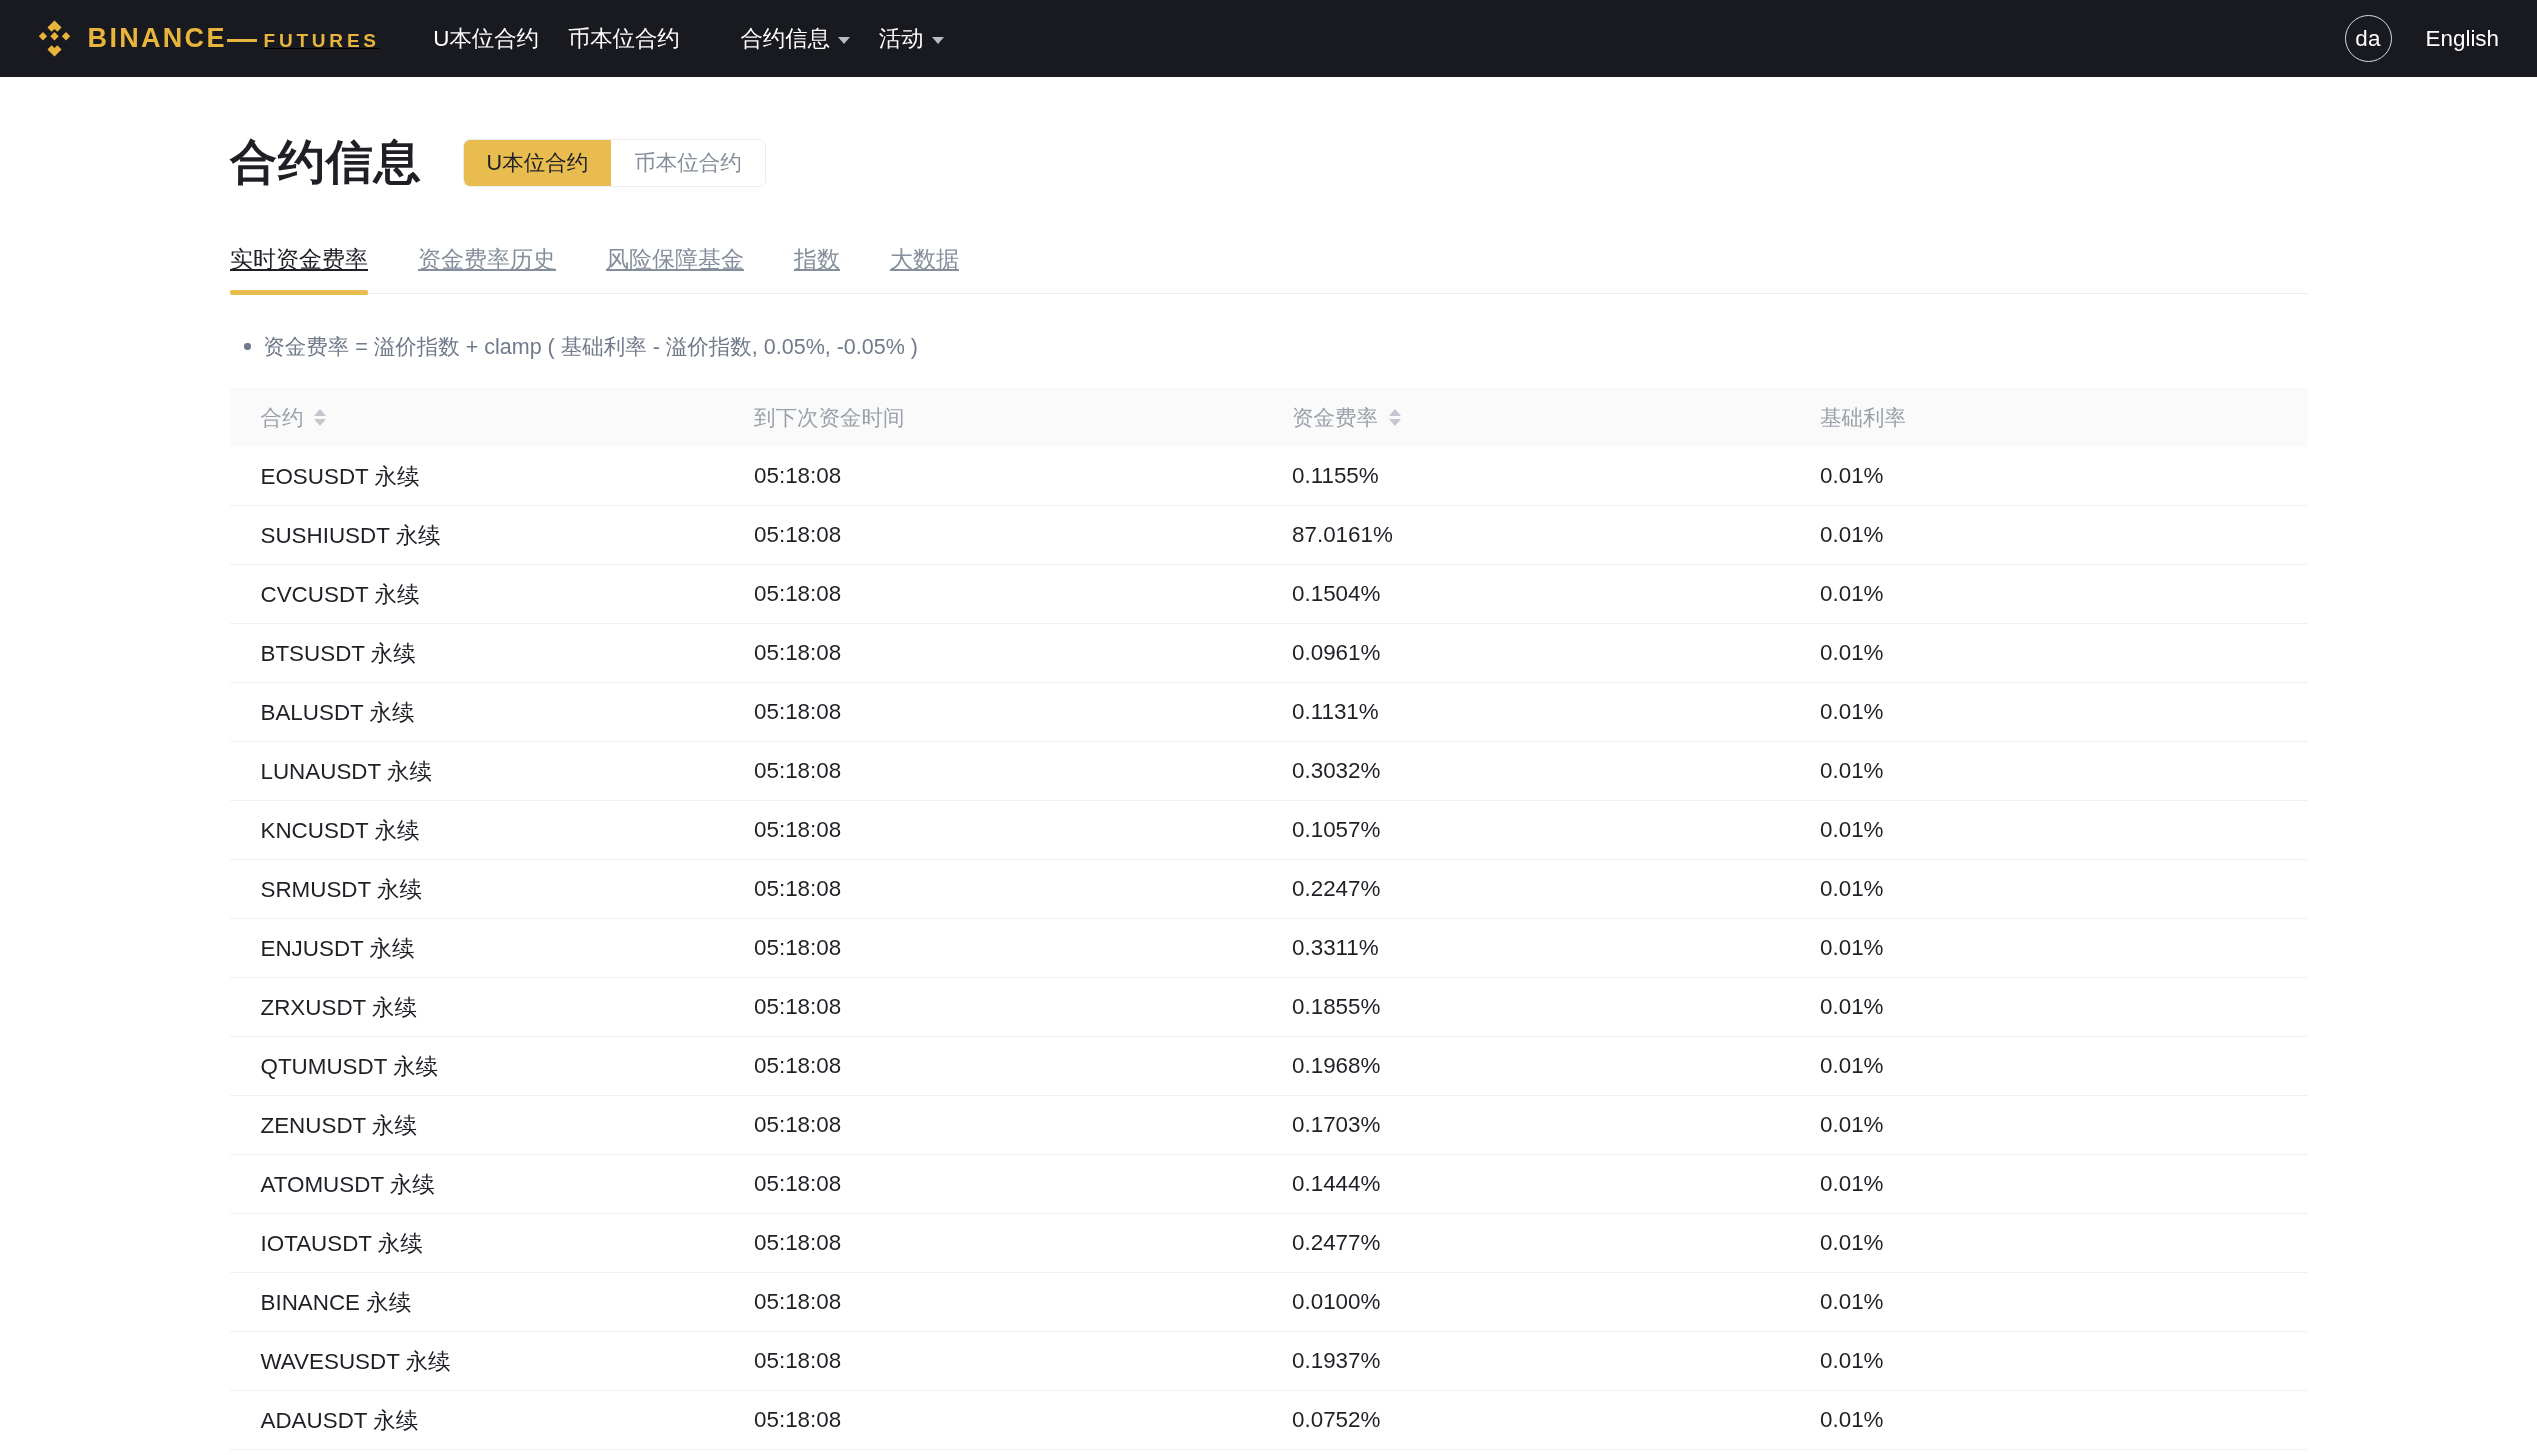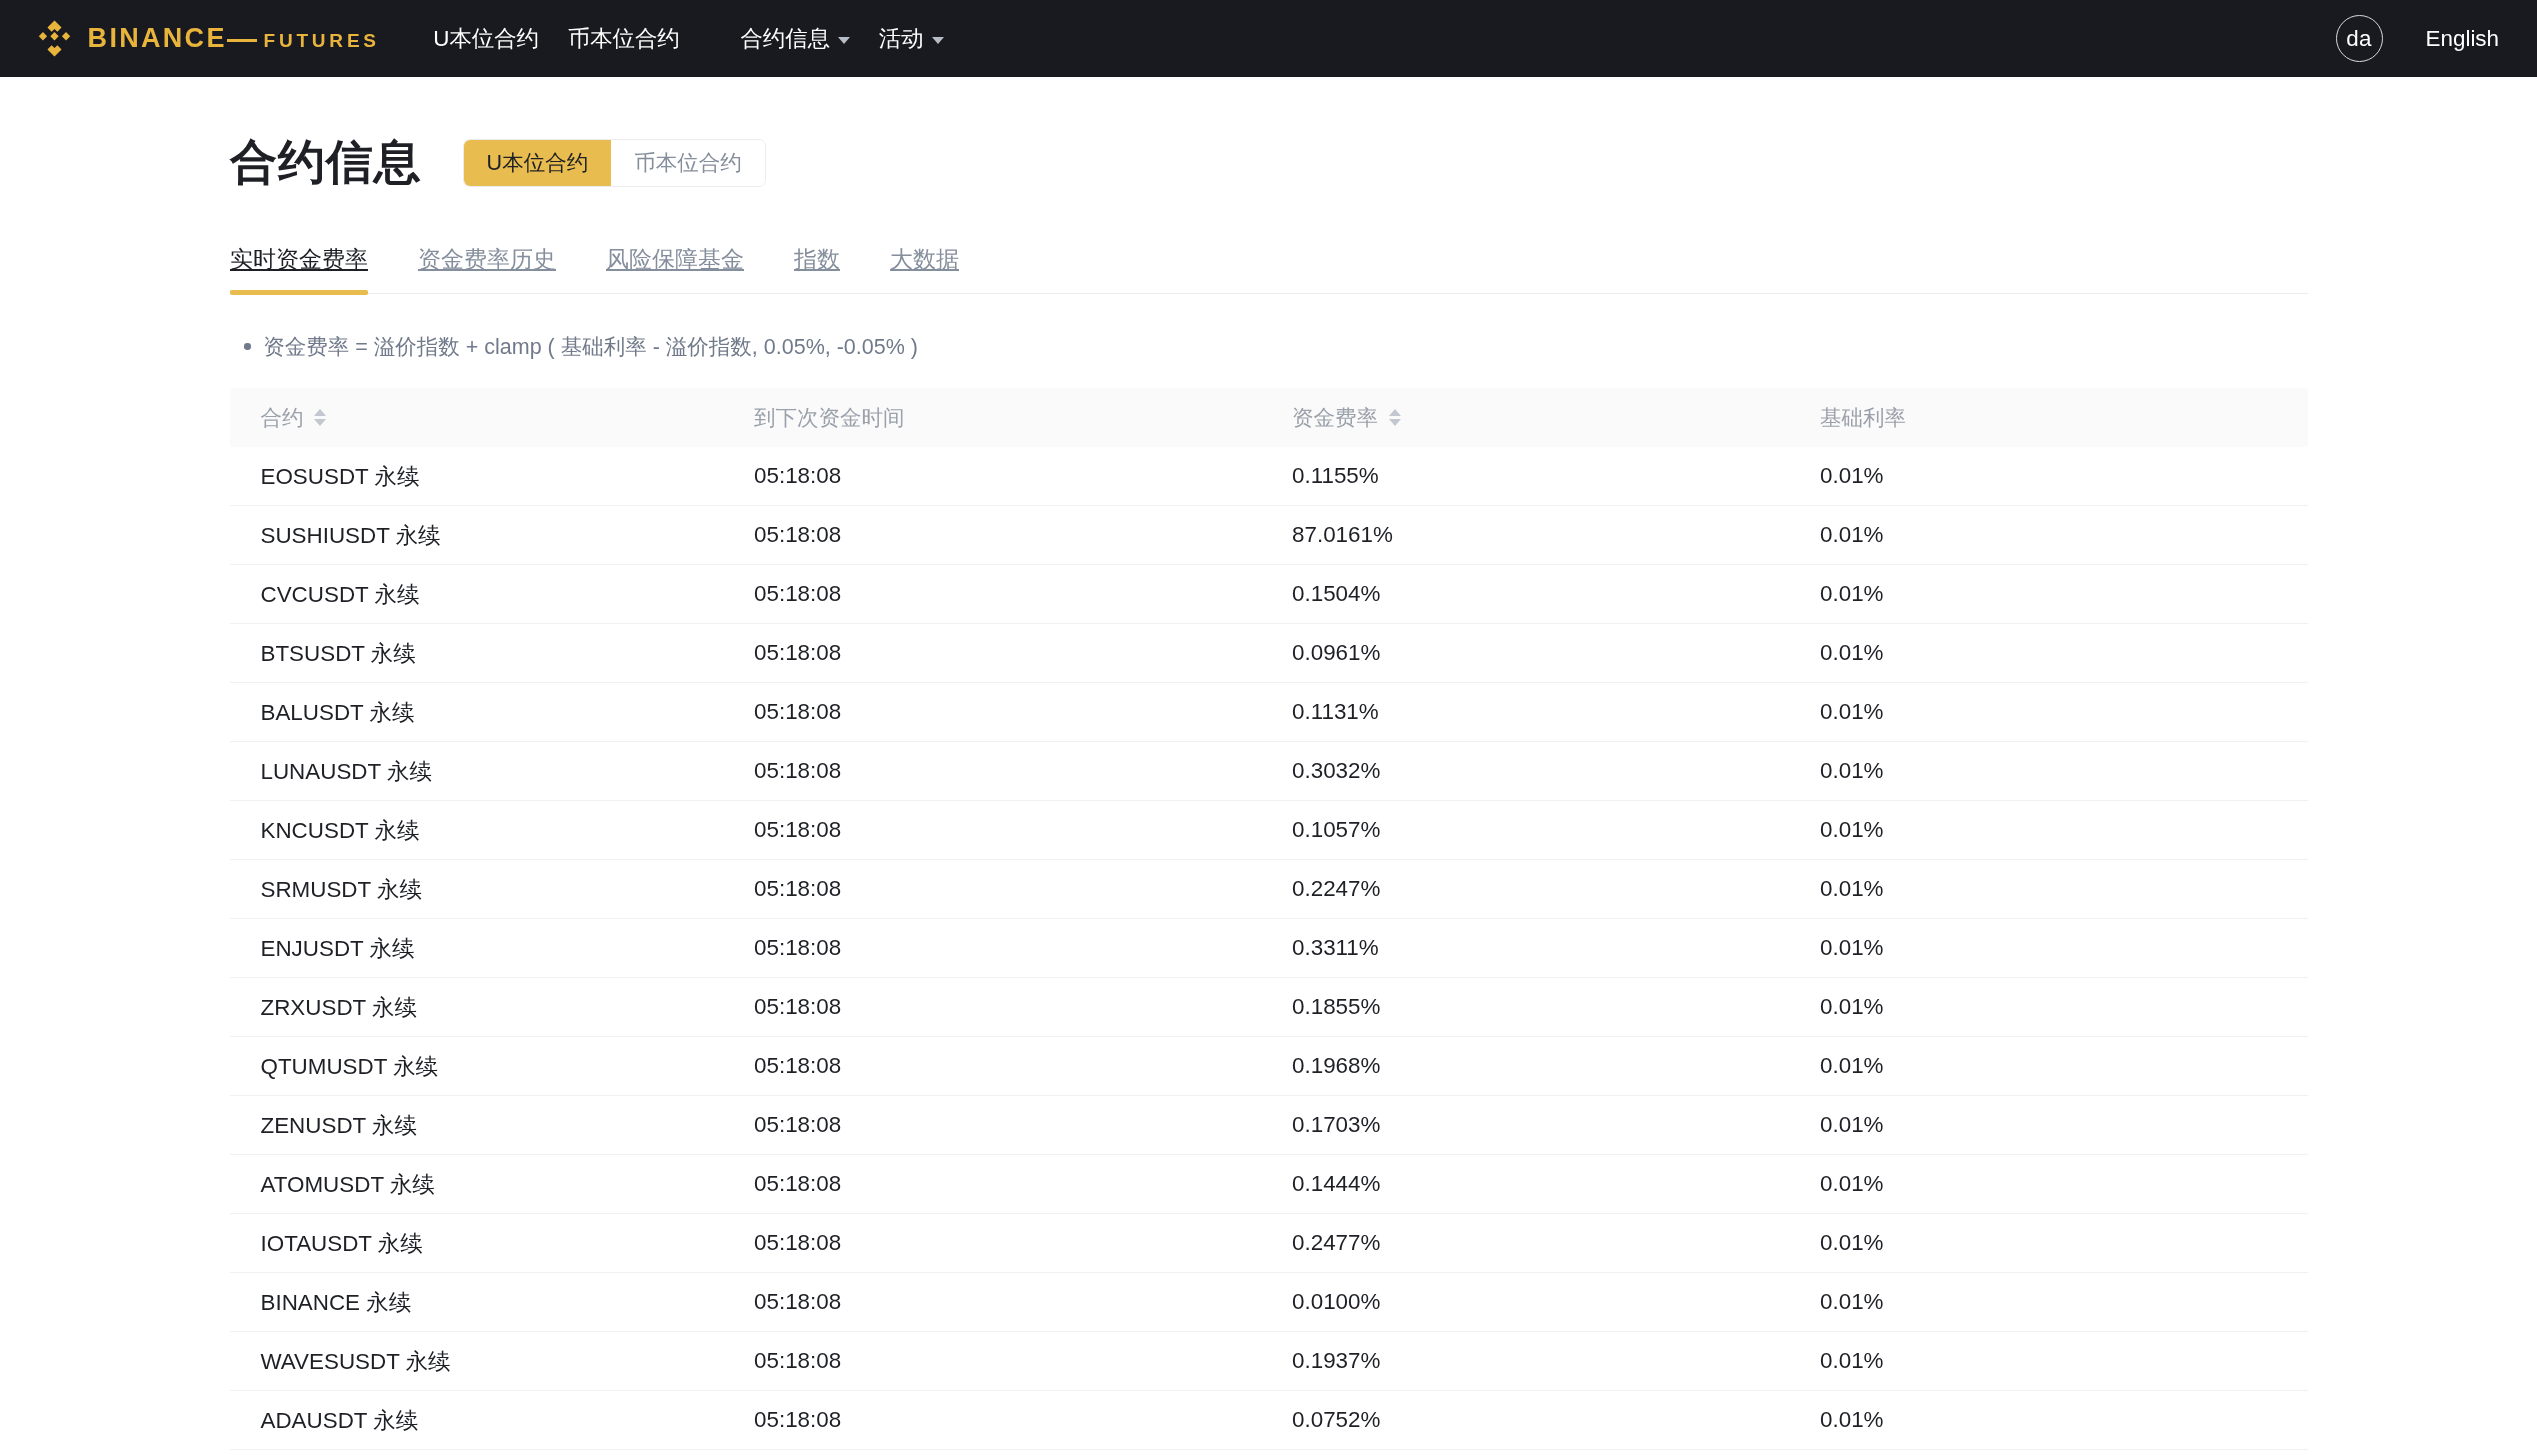--- a/index.html
+++ b/index.html
@@ -34,20 +34,21 @@
     font-size: 27px;
     font-weight: bold;
     letter-spacing: 2.3px;
     line-height: 1;
   }
   .logo-sub-row {
     display: flex;
     align-items: center;
     gap: 6.3px;
     margin-top: 4.5px;
+    text-decoration: underline;
   }
   .logo-dash {
     flex: 0 0 auto;
     width: 30.5px;
     height: 2.7px;
     background: #e8b43c;
   }
   .logo-futures {
     color: #e8b43c;
     font-size: 19px;
@@ -75,21 +76,21 @@
     border-top: 7.2px solid #b7bdc6;
     display: inline-block;
     position: relative;
     top: 1.8px;
   }
 
   .nav-right {
     margin-left: auto;
     display: flex;
     align-items: center;
-    gap: 43px;
+    gap: 34px;
     text-align: right;
   }
   .avatar {
     width: 47px; height: 47px;
     border-radius: 50%;
     border: 1.8px solid #d8dade;
     color: #ffffff;
     font-size: 22.4px;
     display: flex;
     align-items: center;

